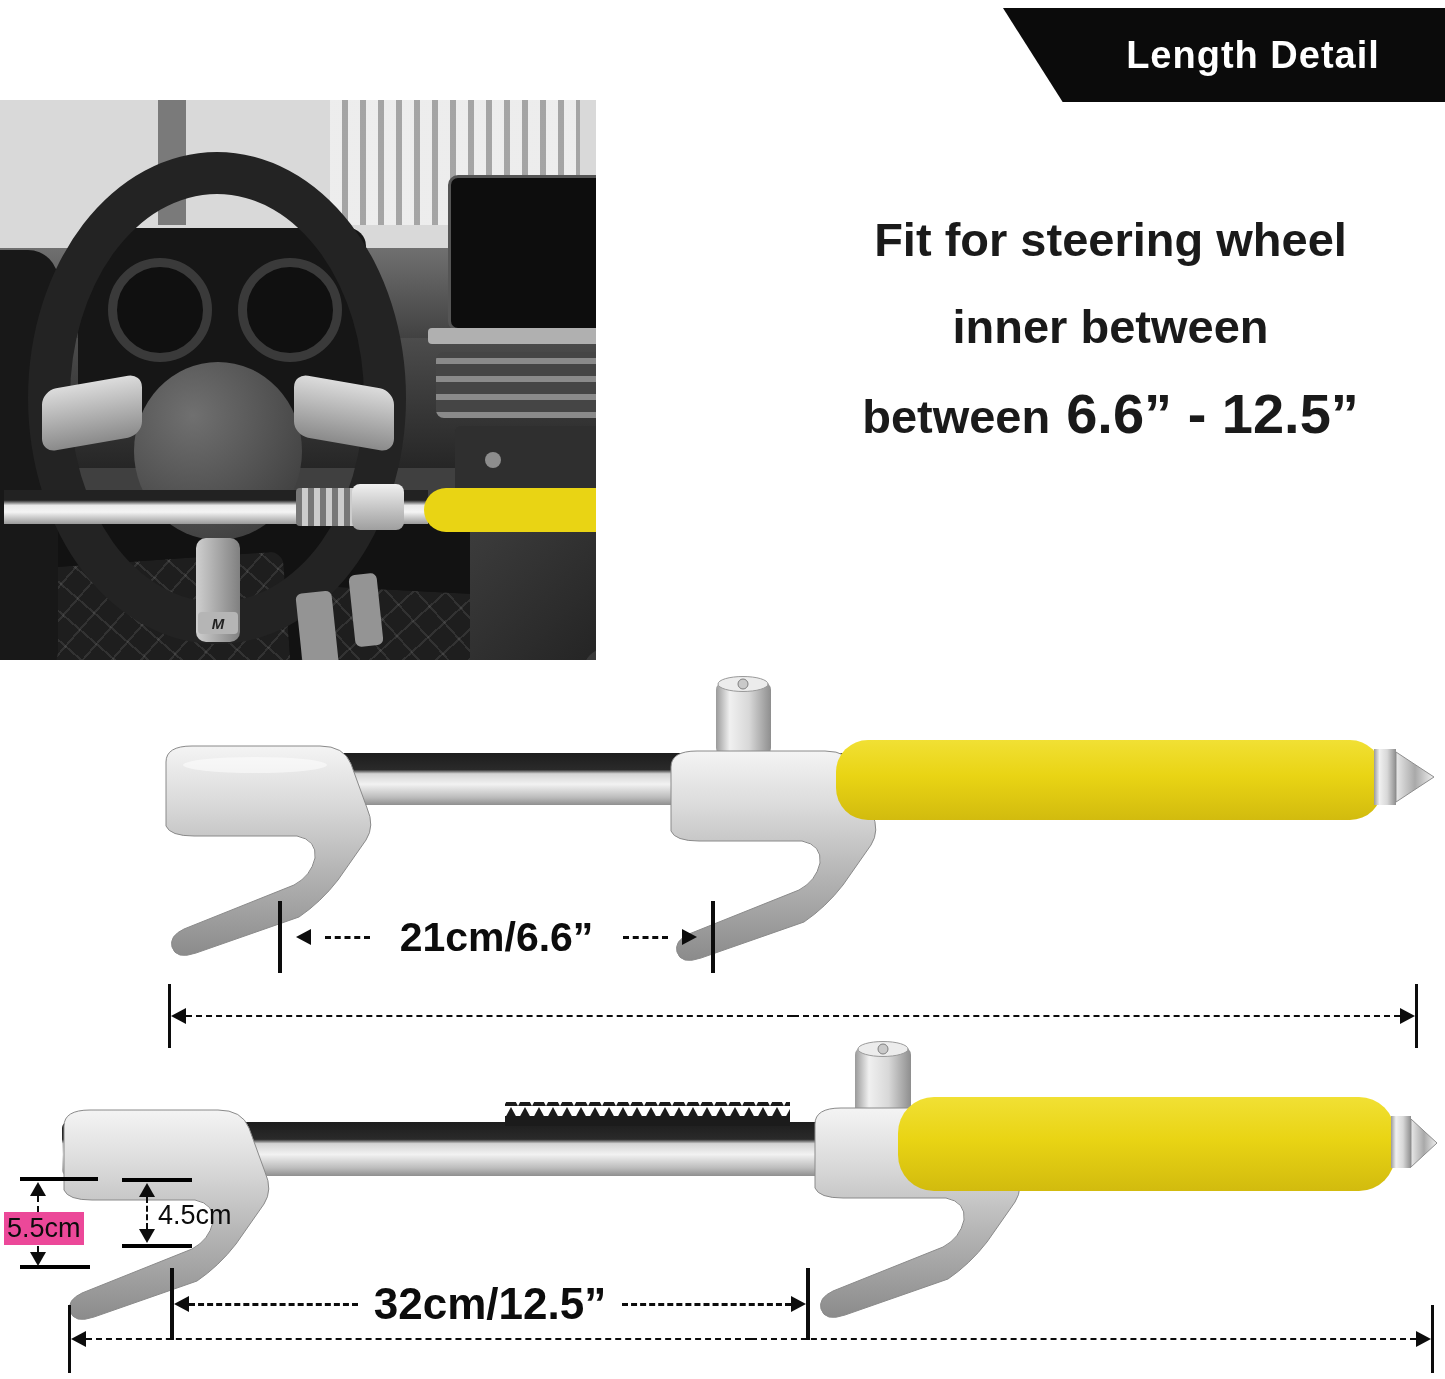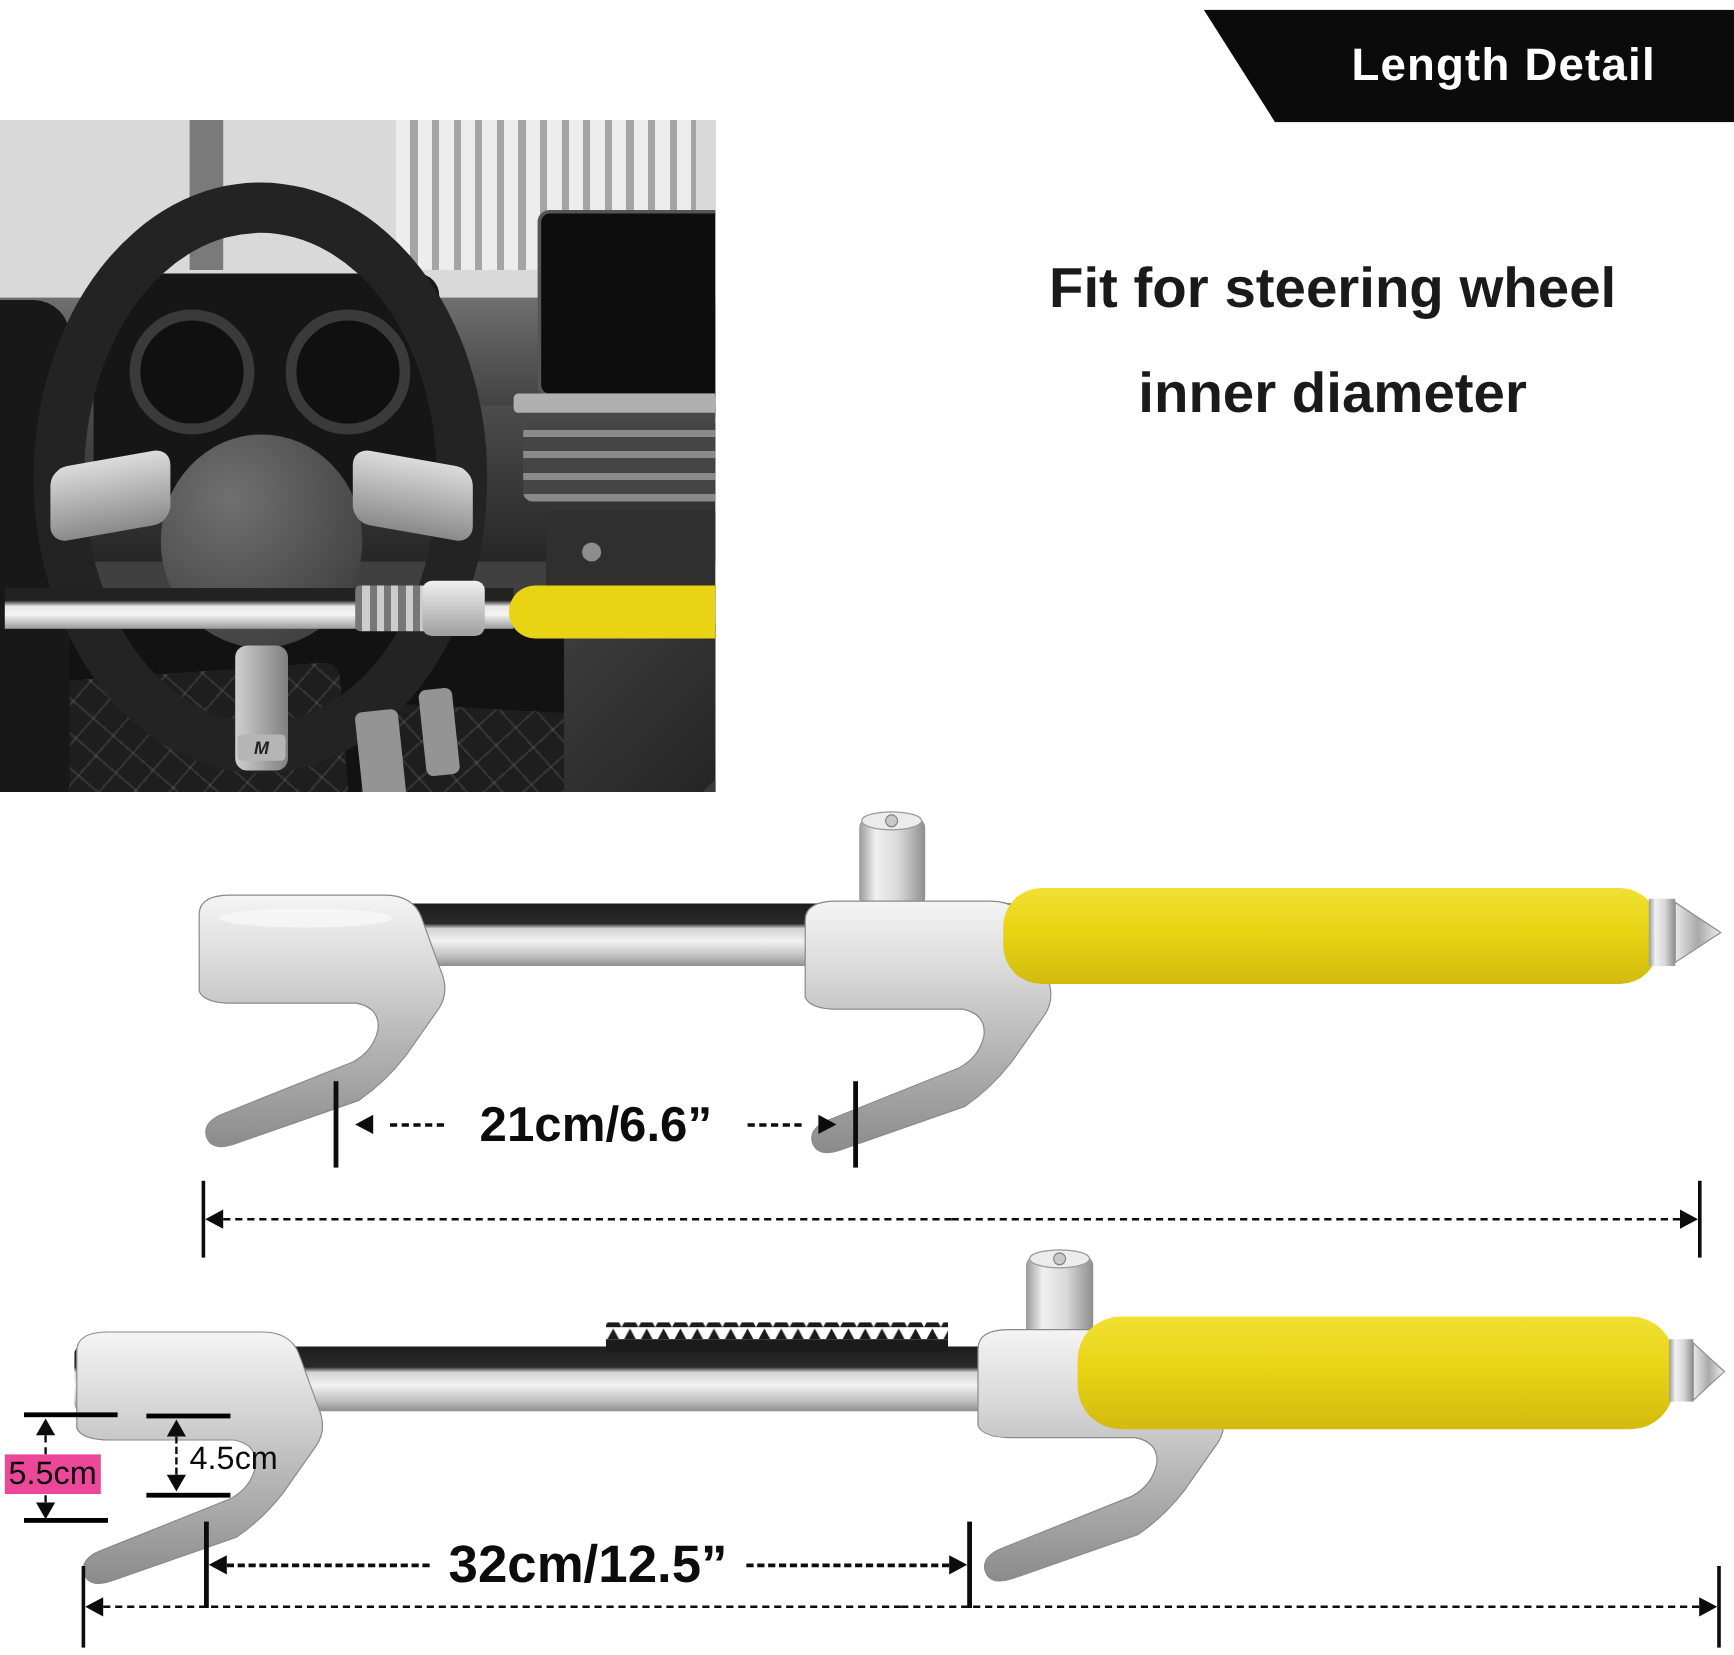--- a/index.html
+++ b/index.html
@@ -139,21 +139,24 @@
     <div class="orn-cord"></div>
     <div class="orn-ring"></div>
     <div class="orn-disc"></div>
     <div class="tassel-cord"></div>
     <div class="tassel-bulb"></div>
     <div class="tassel-fringe"></div>
   </div>
 
   <div class="abs fit">
     <div class="ln">Fit for steering wheel</div>
-    <div class="ln">inner diameter</div>
+    <div class="ln">inner between</div>
+    <div class="ln">
+      <span>between</span><span class="rng">6.6”  -  12.5”</span>
+    </div>
   </div>
 
   <svg class="abs" style="left:0;top:0;" width="1445" height="1000" viewBox="0 0 1445 1000">
     <defs>
       <linearGradient id="shaftA" x1="0" y1="0" x2="0" y2="1">
         <stop offset="0" stop-color="#1d1d1d"></stop>
           <stop offset="0.32" stop-color="#2a2a2a"></stop>
         <stop offset="0.4" stop-color="#d3d3d3"></stop>
           <stop offset="0.6" stop-color="#f2f2f2"></stop>
         <stop offset="0.85" stop-color="#bdbdbd"></stop>

